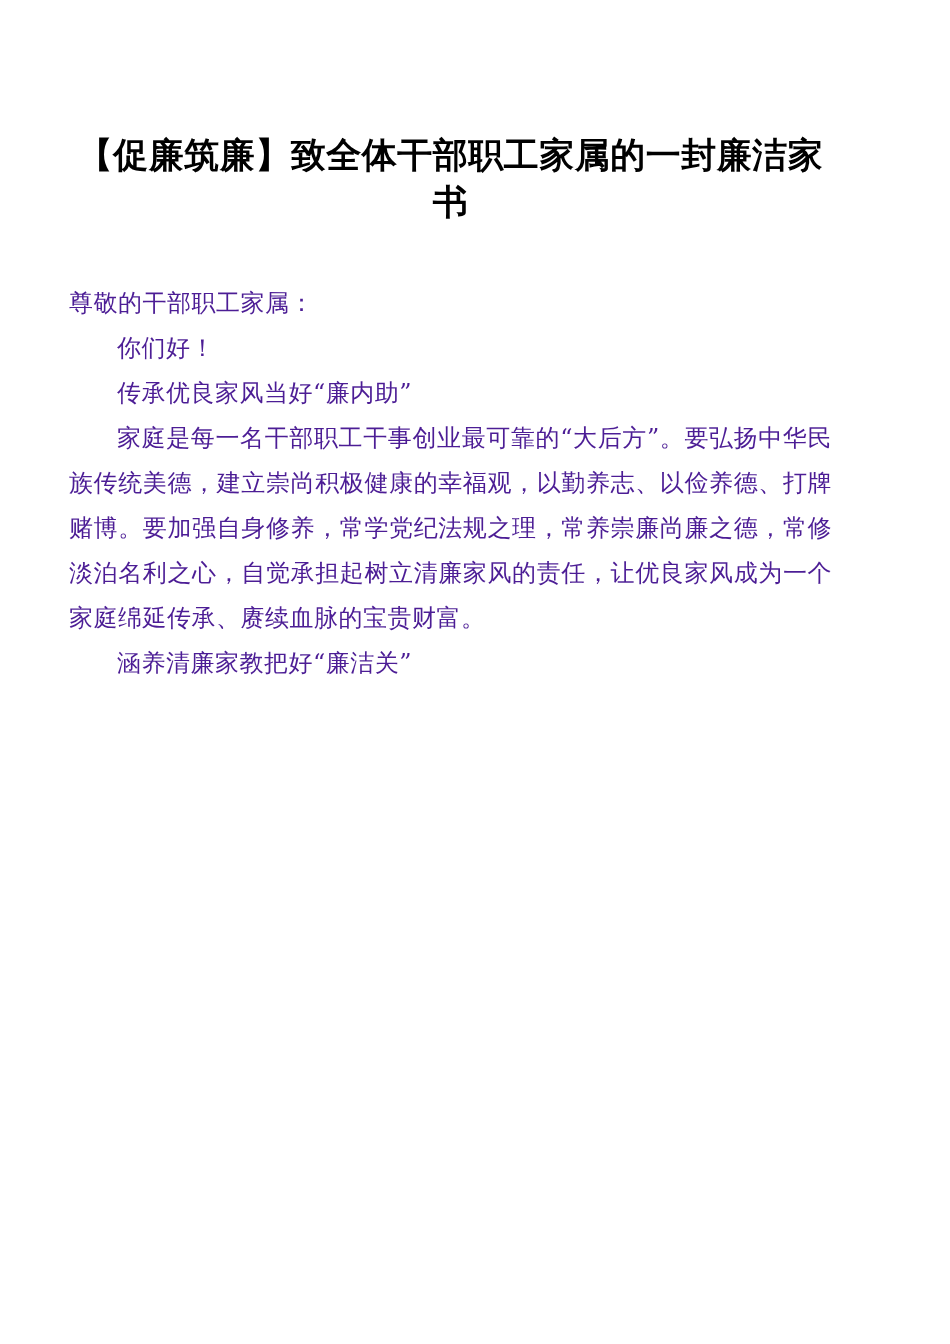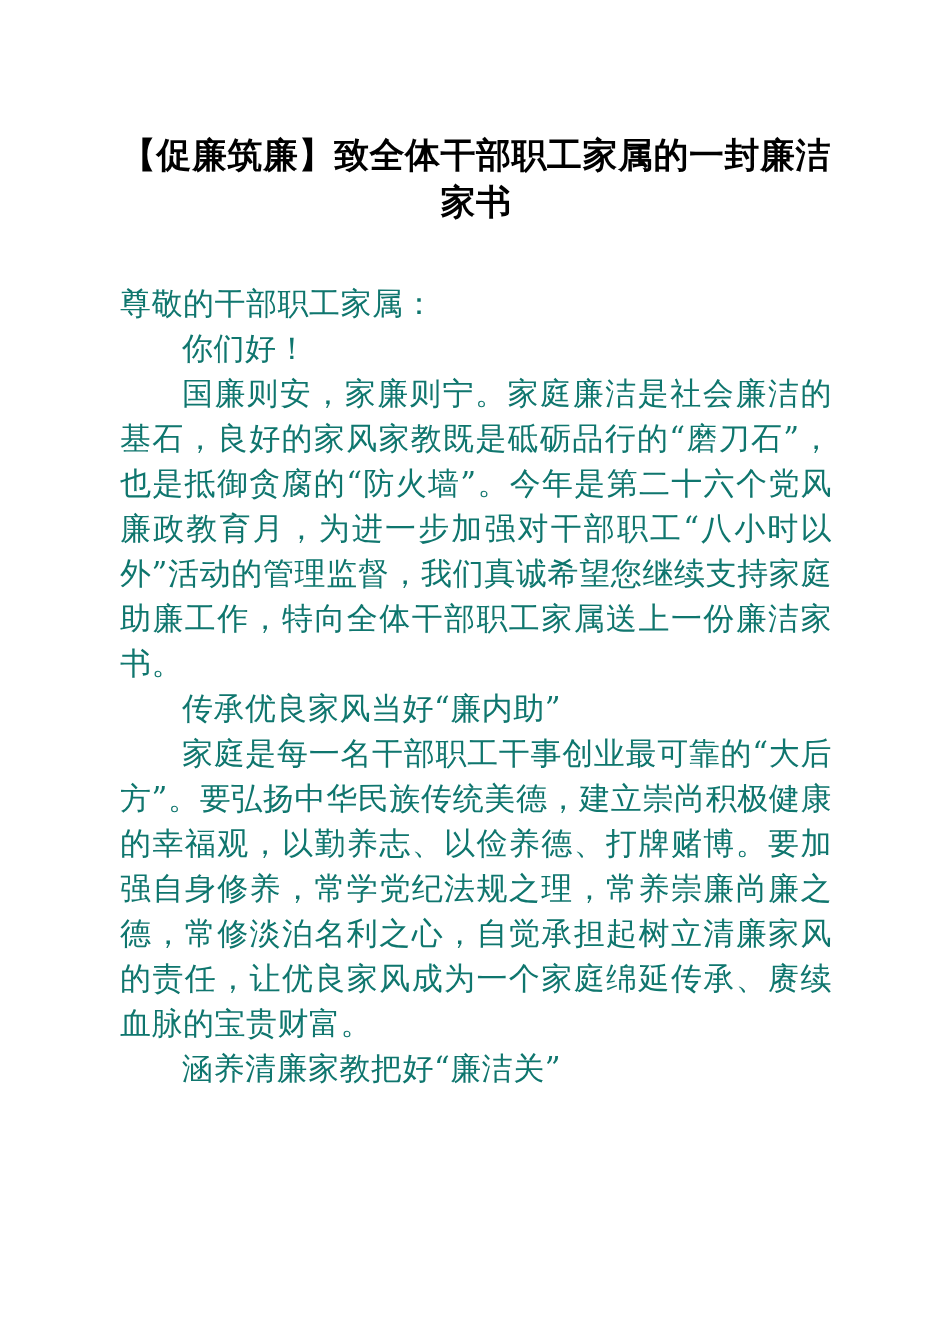--- a/index.html
+++ b/index.html
@@ -6,53 +6,52 @@
     margin: 0;
     padding: 0;
     background: #ffffff;
   }
   .page {
     position: relative;
     width: 950px;
     height: 1344px;
     background: #ffffff;
     box-sizing: border-box;
-    padding: 131px 118px 0 120px;
+    padding: 131px 118px 0 69px;
     color: #000000;
     font-family: "DejaVu Serif", serif;
     overflow: hidden;
   }
   .doc-title {
     margin: 0 0 56px 0;
     font-size: 35px;
     line-height: 47px;
     font-weight: bold;
     text-align: center;
     letter-spacing: 0.5px;
     color: #000000;
   }
   .doc-body p {
     margin: 0;
-    font-size: 31px;
+    font-size: 24px;
     line-height: 45px;
     letter-spacing: 0.5px;
     text-align: justify;
     text-justify: inter-character;
-    color: #0f766e;
+    color: #4c1d95;
   }
   .doc-body p.indent {
     text-indent: 2em;
   }
 </style>
 </head>
 <body>
 
 <div class="page">
   <h1 class="doc-title">【促廉筑廉】致全体干部职工家属的一封廉洁家书</h1>
   <div class="doc-body">
       <p>尊敬的干部职工家属：</p>
       <p class="indent">你们好！</p>
-      <p class="indent">国廉则安，家廉则宁。家庭廉洁是社会廉洁的基石，良好的家风家教既是砥砺品行的“磨刀石”，也是抵御贪腐的“防火墙”。今年是第二十六个党风廉政教育月，为进一步加强对干部职工“八小时以外”活动的管理监督，我们真诚希望您继续支持家庭助廉工作，特向全体干部职工家属送上一份廉洁家书。</p>
       <p class="indent">传承优良家风当好“廉内助”</p>
       <p class="indent">家庭是每一名干部职工干事创业最可靠的“大后方”。要弘扬中华民族传统美德，建立崇尚积极健康的幸福观，以勤养志、以俭养德、打牌赌博。要加强自身修养，常学党纪法规之理，常养崇廉尚廉之德，常修淡泊名利之心，自觉承担起树立清廉家风的责任，让优良家风成为一个家庭绵延传承、赓续血脉的宝贵财富。</p>
       <p class="indent">涵养清廉家教把好“廉洁关”</p>
     </div>
 </div>
 
 </body></html>

